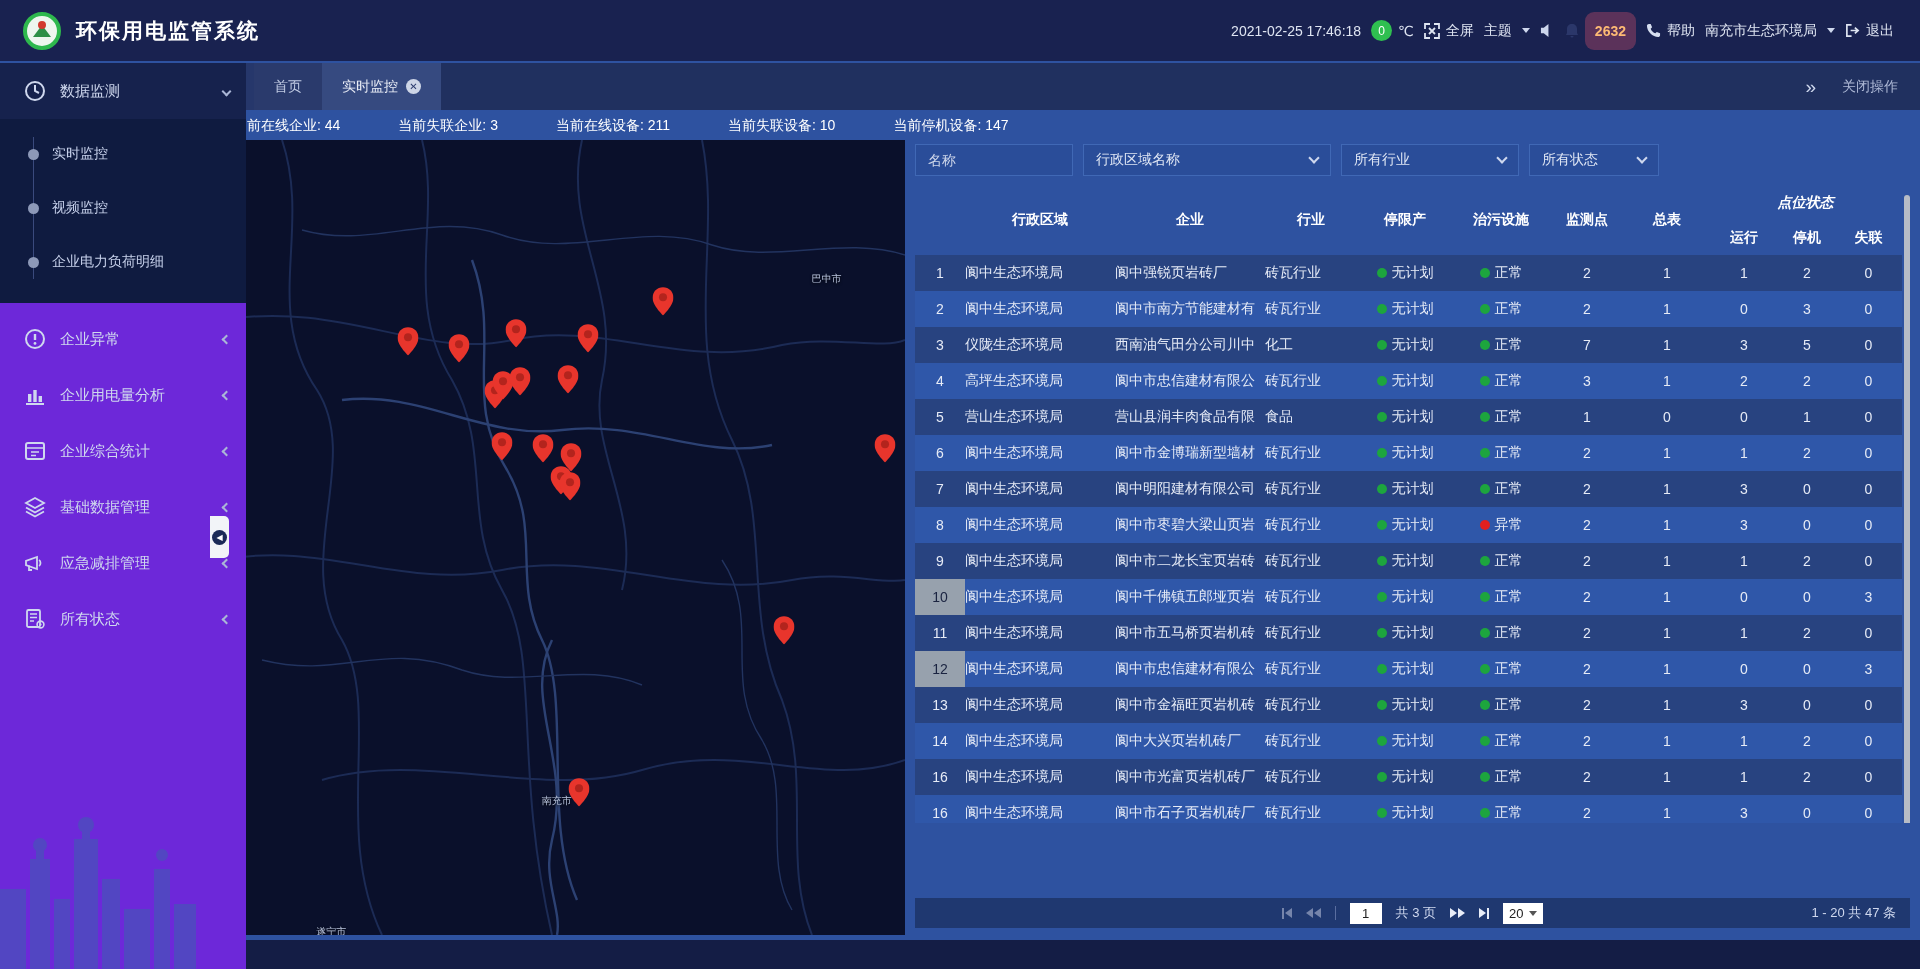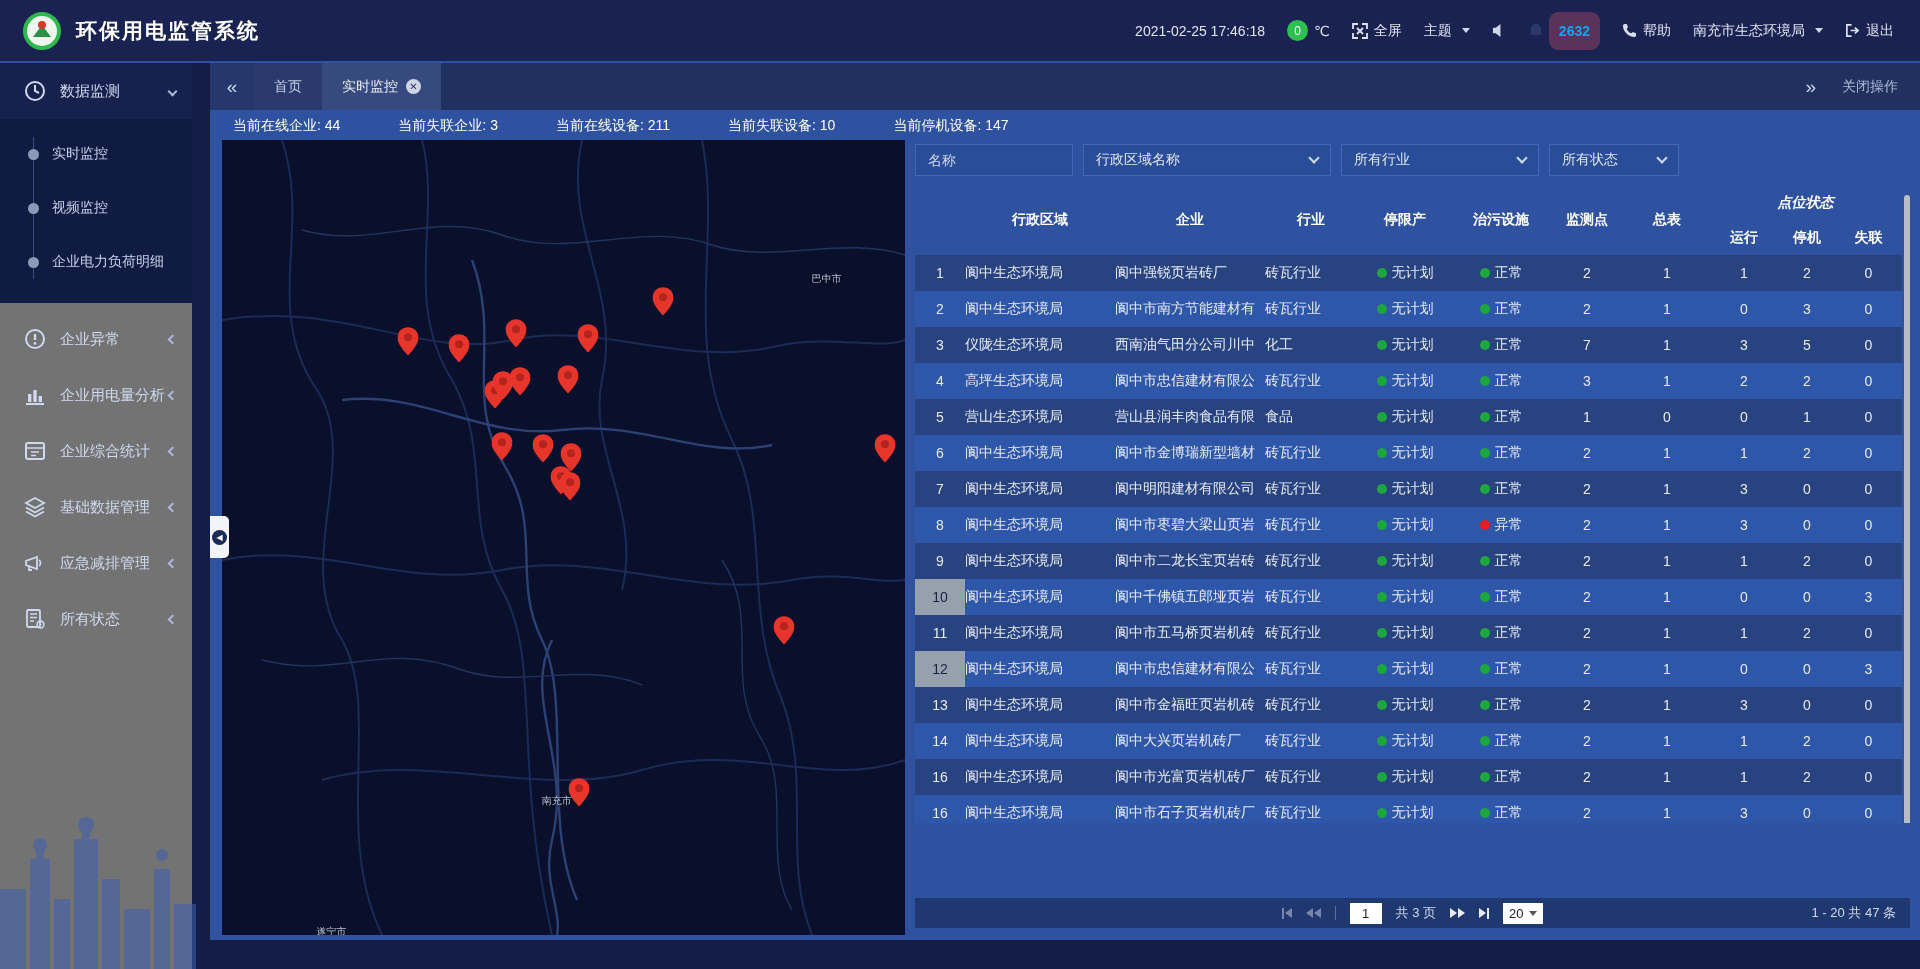--- a/index.html
+++ b/index.html
@@ -4,33 +4,33 @@
 <style>
   * { margin:0; padding:0; box-sizing:border-box; }
   html,body { width:1920px; height:969px; overflow:hidden;
     font-family:"Liberation Sans","DejaVu Sans",sans-serif; background:#141d45; }
 
   
   #topbar { position:absolute; left:0; top:0; width:1920px; height:63px;
     background:#192250; border-bottom:2px solid #2e52a0; display:flex; align-items:center; z-index:30; }
   .logo { width:40px; height:40px; margin-left:22px; }
   .app-title { color:#fff; font-size:21px; font-weight:bold; margin-left:14px; letter-spacing:2px; }
-  .top-right { margin-left:auto; display:flex; align-items:center; gap:22px; padding-right:26px;
+  .top-right { margin-left:auto; display:flex; align-items:center; gap:10px; padding-right:26px;
     color:#dfe5f2; font-size:14px; }
   .topitem { display:flex; align-items:center; gap:6px; cursor:default; }
   .temp-circle { width:21px; height:21px; border-radius:50%; background:#2fbf50; color:#fff;
     font-size:12px; display:flex; align-items:center; justify-content:center; }
   .caret { display:inline-block; width:0; height:0; border-left:4px solid transparent;
     border-right:4px solid transparent; border-top:5px solid #cfd8ee; margin-left:4px; }
-  .badge { background:rgba(190,75,105,.40); color:#0ea5e9; font-weight:bold; font-size:14px;
+  .badge { background:rgba(190,75,105,.40); color:#fdba74; font-weight:bold; font-size:14px;
     border-radius:9px; padding:11px 10px; }
   .dim-bell { opacity:.45; }
 
   
-  #sidebar { position:absolute; left:0; top:63px; width:192px; bottom:0; background:#737373; z-index:20; }
+  #sidebar { position:absolute; left:0; top:63px; width:246px; bottom:0; background:#6d28d9; z-index:20; }
   .menu-parent { height:56px; display:flex; align-items:center; color:#cfd8ee; font-size:15px;
     padding:0 16px 0 24px; cursor:pointer; }
   .menu-parent .micon { width:22px; height:22px; margin-right:14px; flex:0 0 auto; }
   .menu-parent .chev { margin-left:auto; }
   .chev-left { display:inline-block; width:7px; height:7px; border-left:2px solid #aab6d6;
     border-bottom:2px solid #aab6d6; transform:rotate(45deg); }
   .chev-down { display:inline-block; width:7px; height:7px; border-left:2px solid #aab6d6;
     border-bottom:2px solid #aab6d6; transform:rotate(-45deg); }
   #sec-data { background:#16224d; }
   #submenu { background:#0f1b40; padding:8px 0 14px 0; position:relative; }
@@ -80,21 +80,21 @@
   
   #rightpanel { position:absolute; left:705px; top:81px; right:10px; bottom:0; }
   #filterbar { display:flex; gap:10px; height:32px; }
   .filter-box { background:#2a4d99; border:1px solid #4068b5; height:32px; color:#dfe6f4;
     font-size:14px; display:flex; align-items:center; padding:0 12px; cursor:pointer; }
   #f-name { width:158px; }
   #f-name input { background:transparent; border:none; outline:none; color:#dfe6f4; font-size:14px;
     width:100%; font-family:inherit; }
   #f-name input::placeholder { color:#cdd6ea; opacity:1; }
   #f-region { width:248px; justify-content:space-between; }
-  #f-industry { width:198px; justify-content:space-between; }
+  #f-industry { width:178px; justify-content:space-between; }
   #f-status { width:130px; justify-content:space-between; }
   .sel-chev { width:8px; height:8px; border-left:2px solid #cfd8ee; border-bottom:2px solid #cfd8ee;
     transform:rotate(-45deg); margin-top:-4px; }
 
   
   #tablewrap { margin-top:9px; height:638px; overflow:hidden; position:relative; }
   table { border-collapse:collapse; table-layout:fixed; width:987px; }
   thead th { color:#fff; font-size:14px; font-weight:bold; background:#2e52a0; height:35px; }
   thead tr.h1 th { height:35px; }
   th.group { font-style:italic; }

